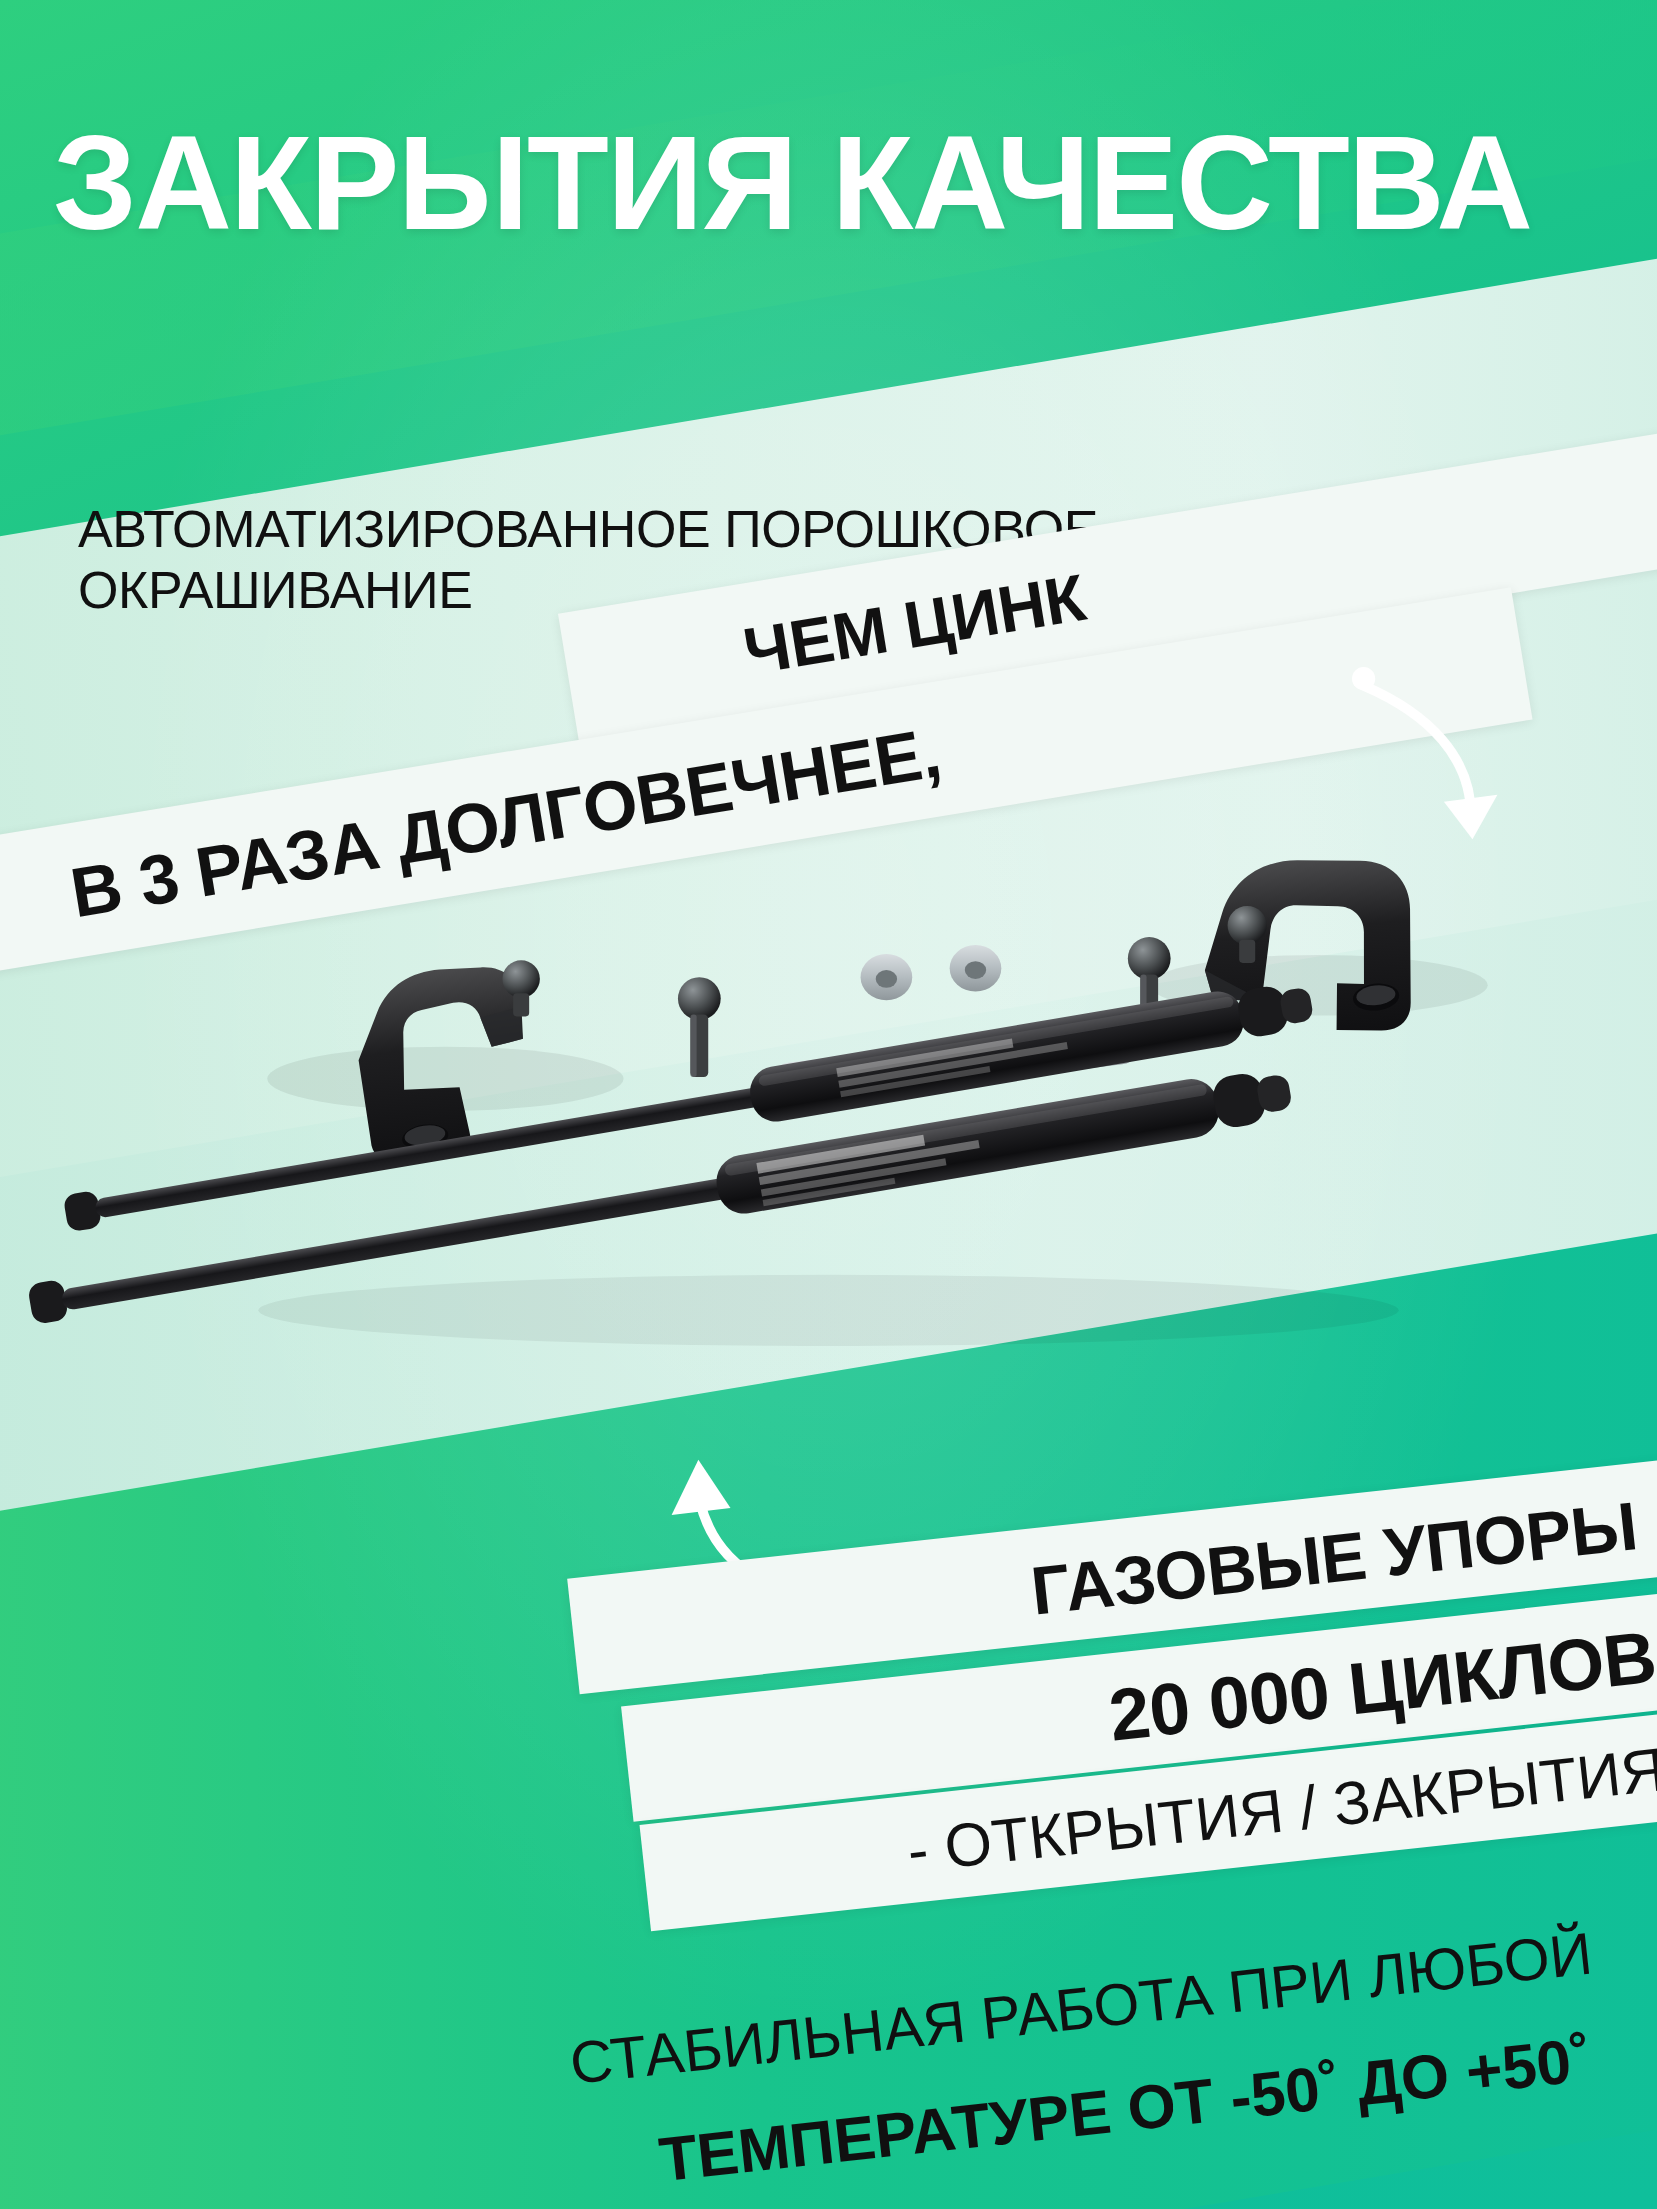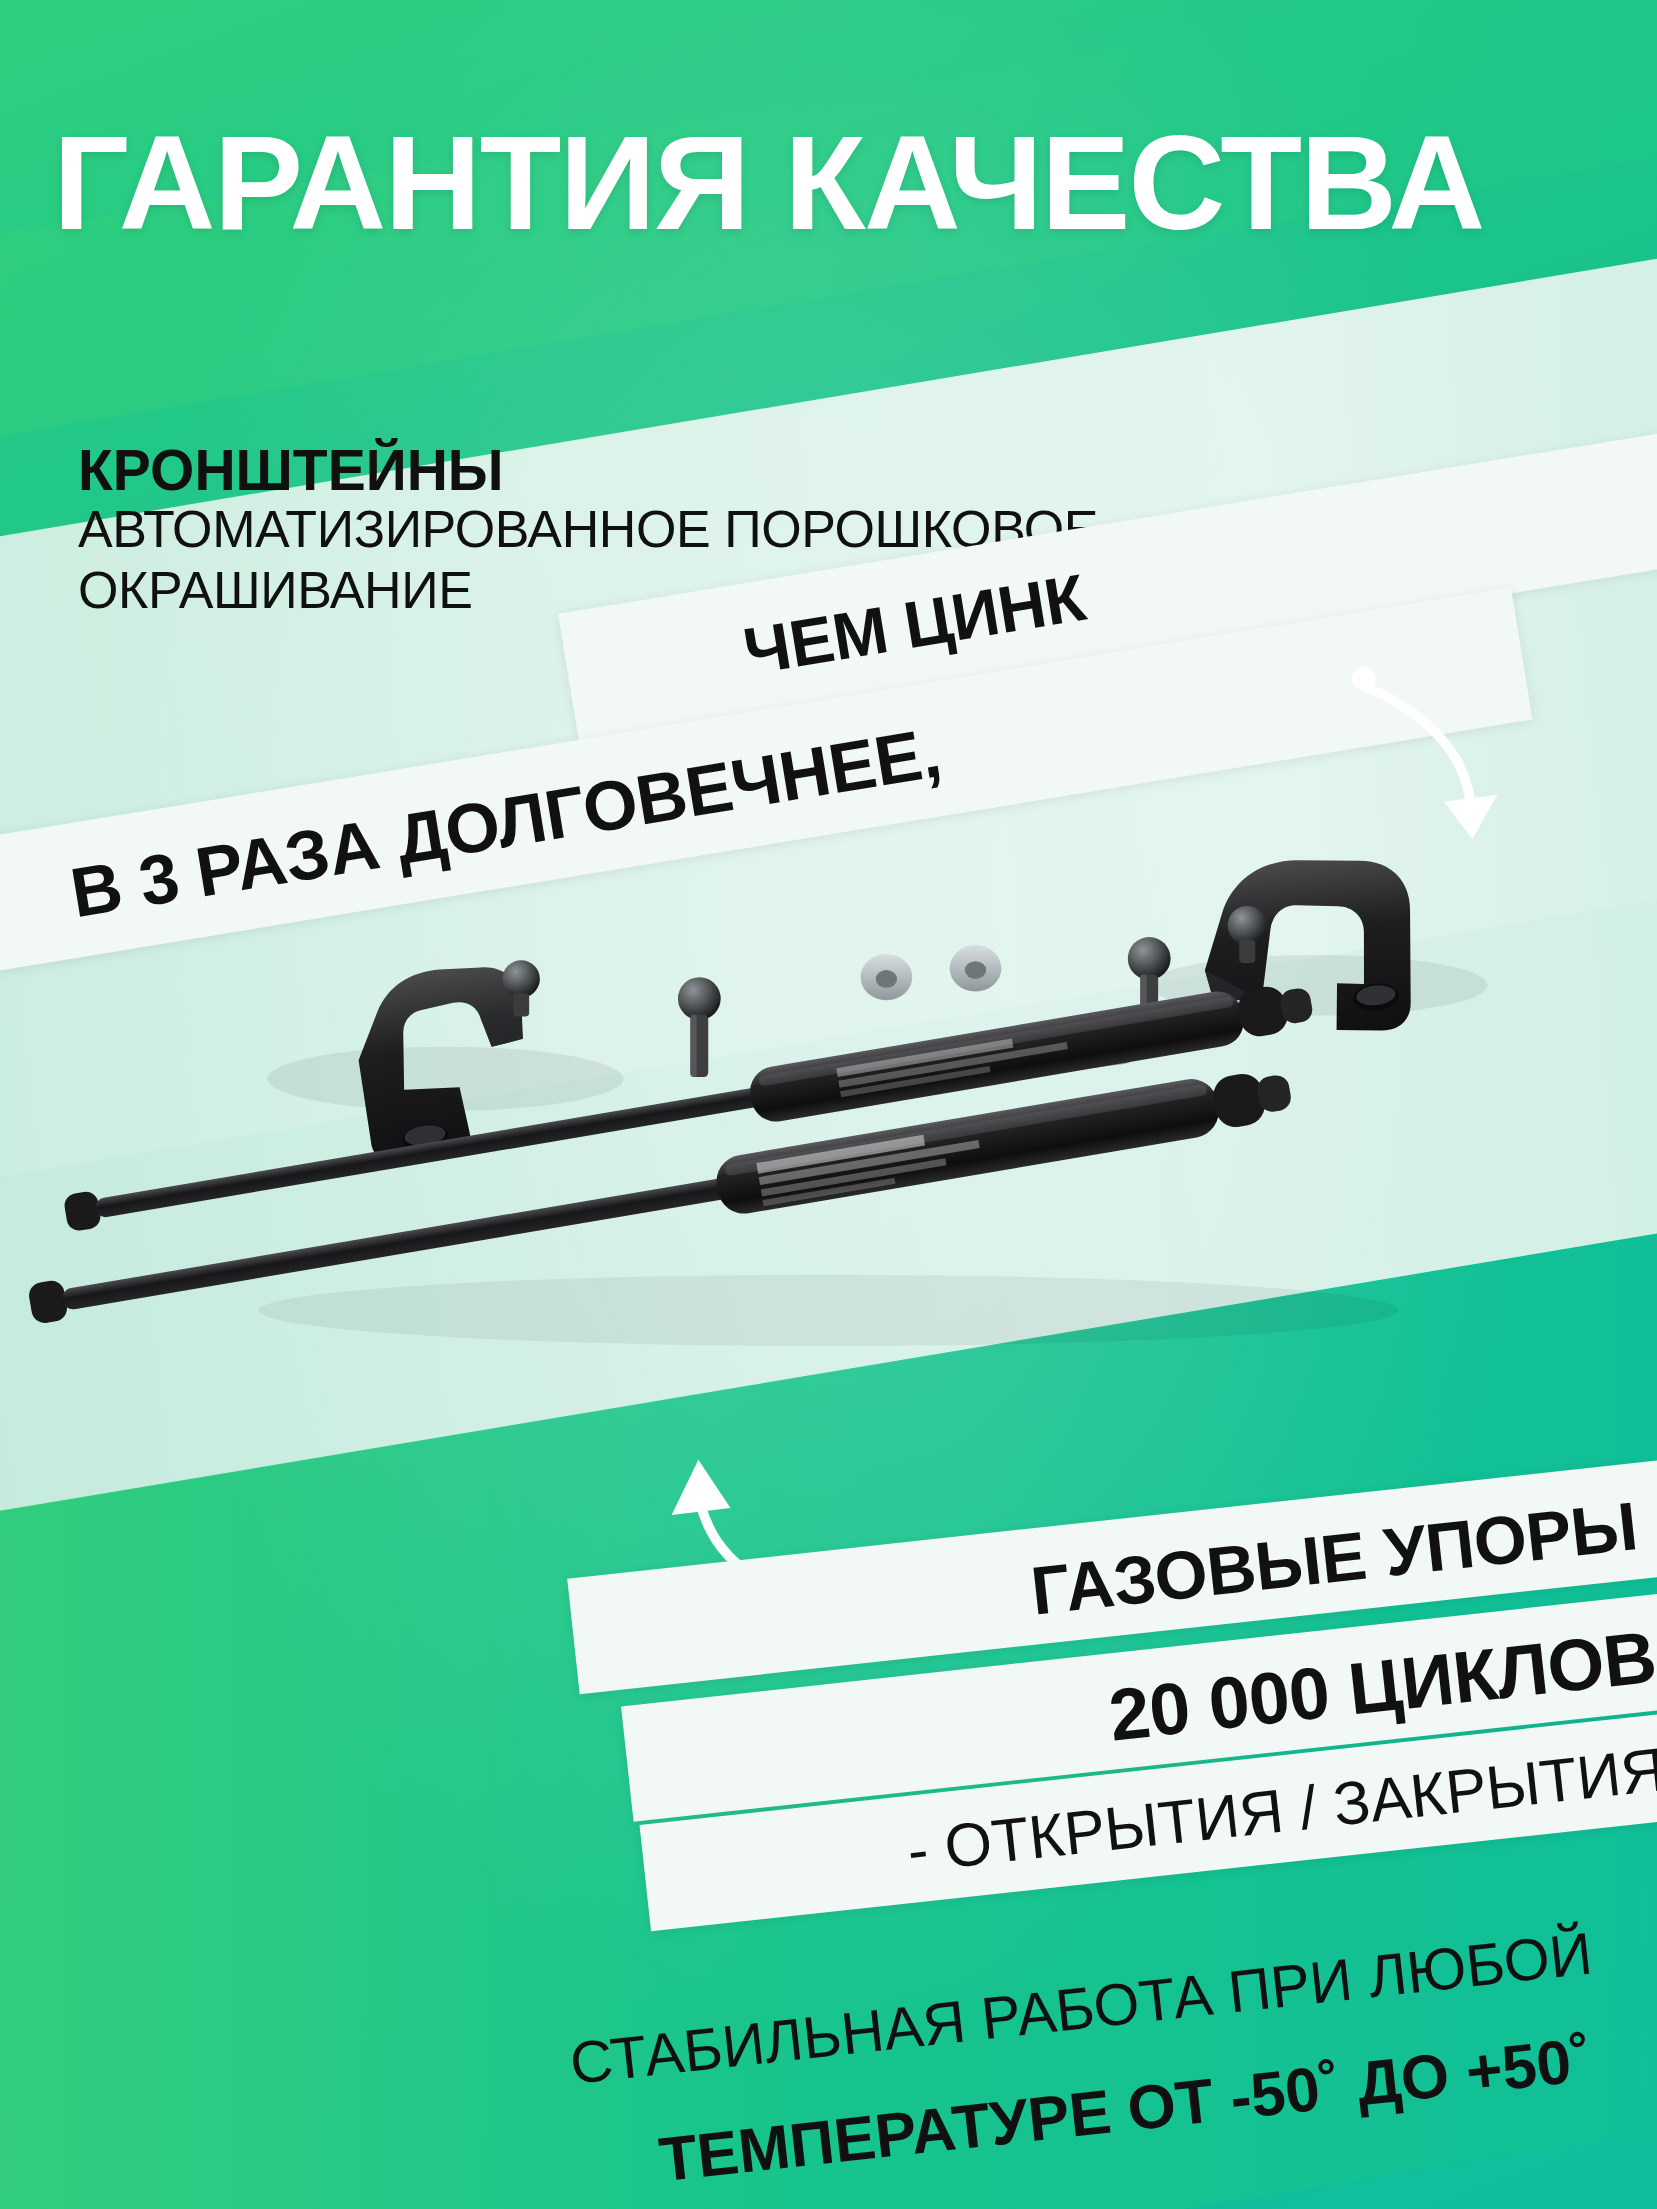--- a/index.html
+++ b/index.html
@@ -235,23 +235,22 @@
 
 <div class="canvas">
 
   <div class="bg-base"></div>
   <div class="bg-stripe-a"></div>
   <div class="bg-diag-light"></div>
   <div class="bg-diag-light2"></div>
   <div class="bg-diag-green"></div>
   <div class="bg-vign"></div>
 
-  <div id="title">ГАРАНТИЯ КАЧЕСТВА</div>
-
-  <div id="brackets-label">КРОНШТЕЙНЫ</div>
+  <div id="title">ЗАКРЫТИЯ КАЧЕСТВА</div>
+
   <div id="brackets-desc">АВТОМАТИЗИРОВАННОЕ ПОРОШКОВОЕ ОКРАШИВАНИЕ</div>
 
   <div class="banner" id="banner-zinc">
     <div class="inner txt-heavy">ЧЕМ ЦИНК</div>
   </div>
 
   <div class="banner" id="banner-durable">
     <div class="inner txt-heavy">В 3 РАЗА ДОЛГОВЕЧНЕЕ,</div>
   </div>
 

